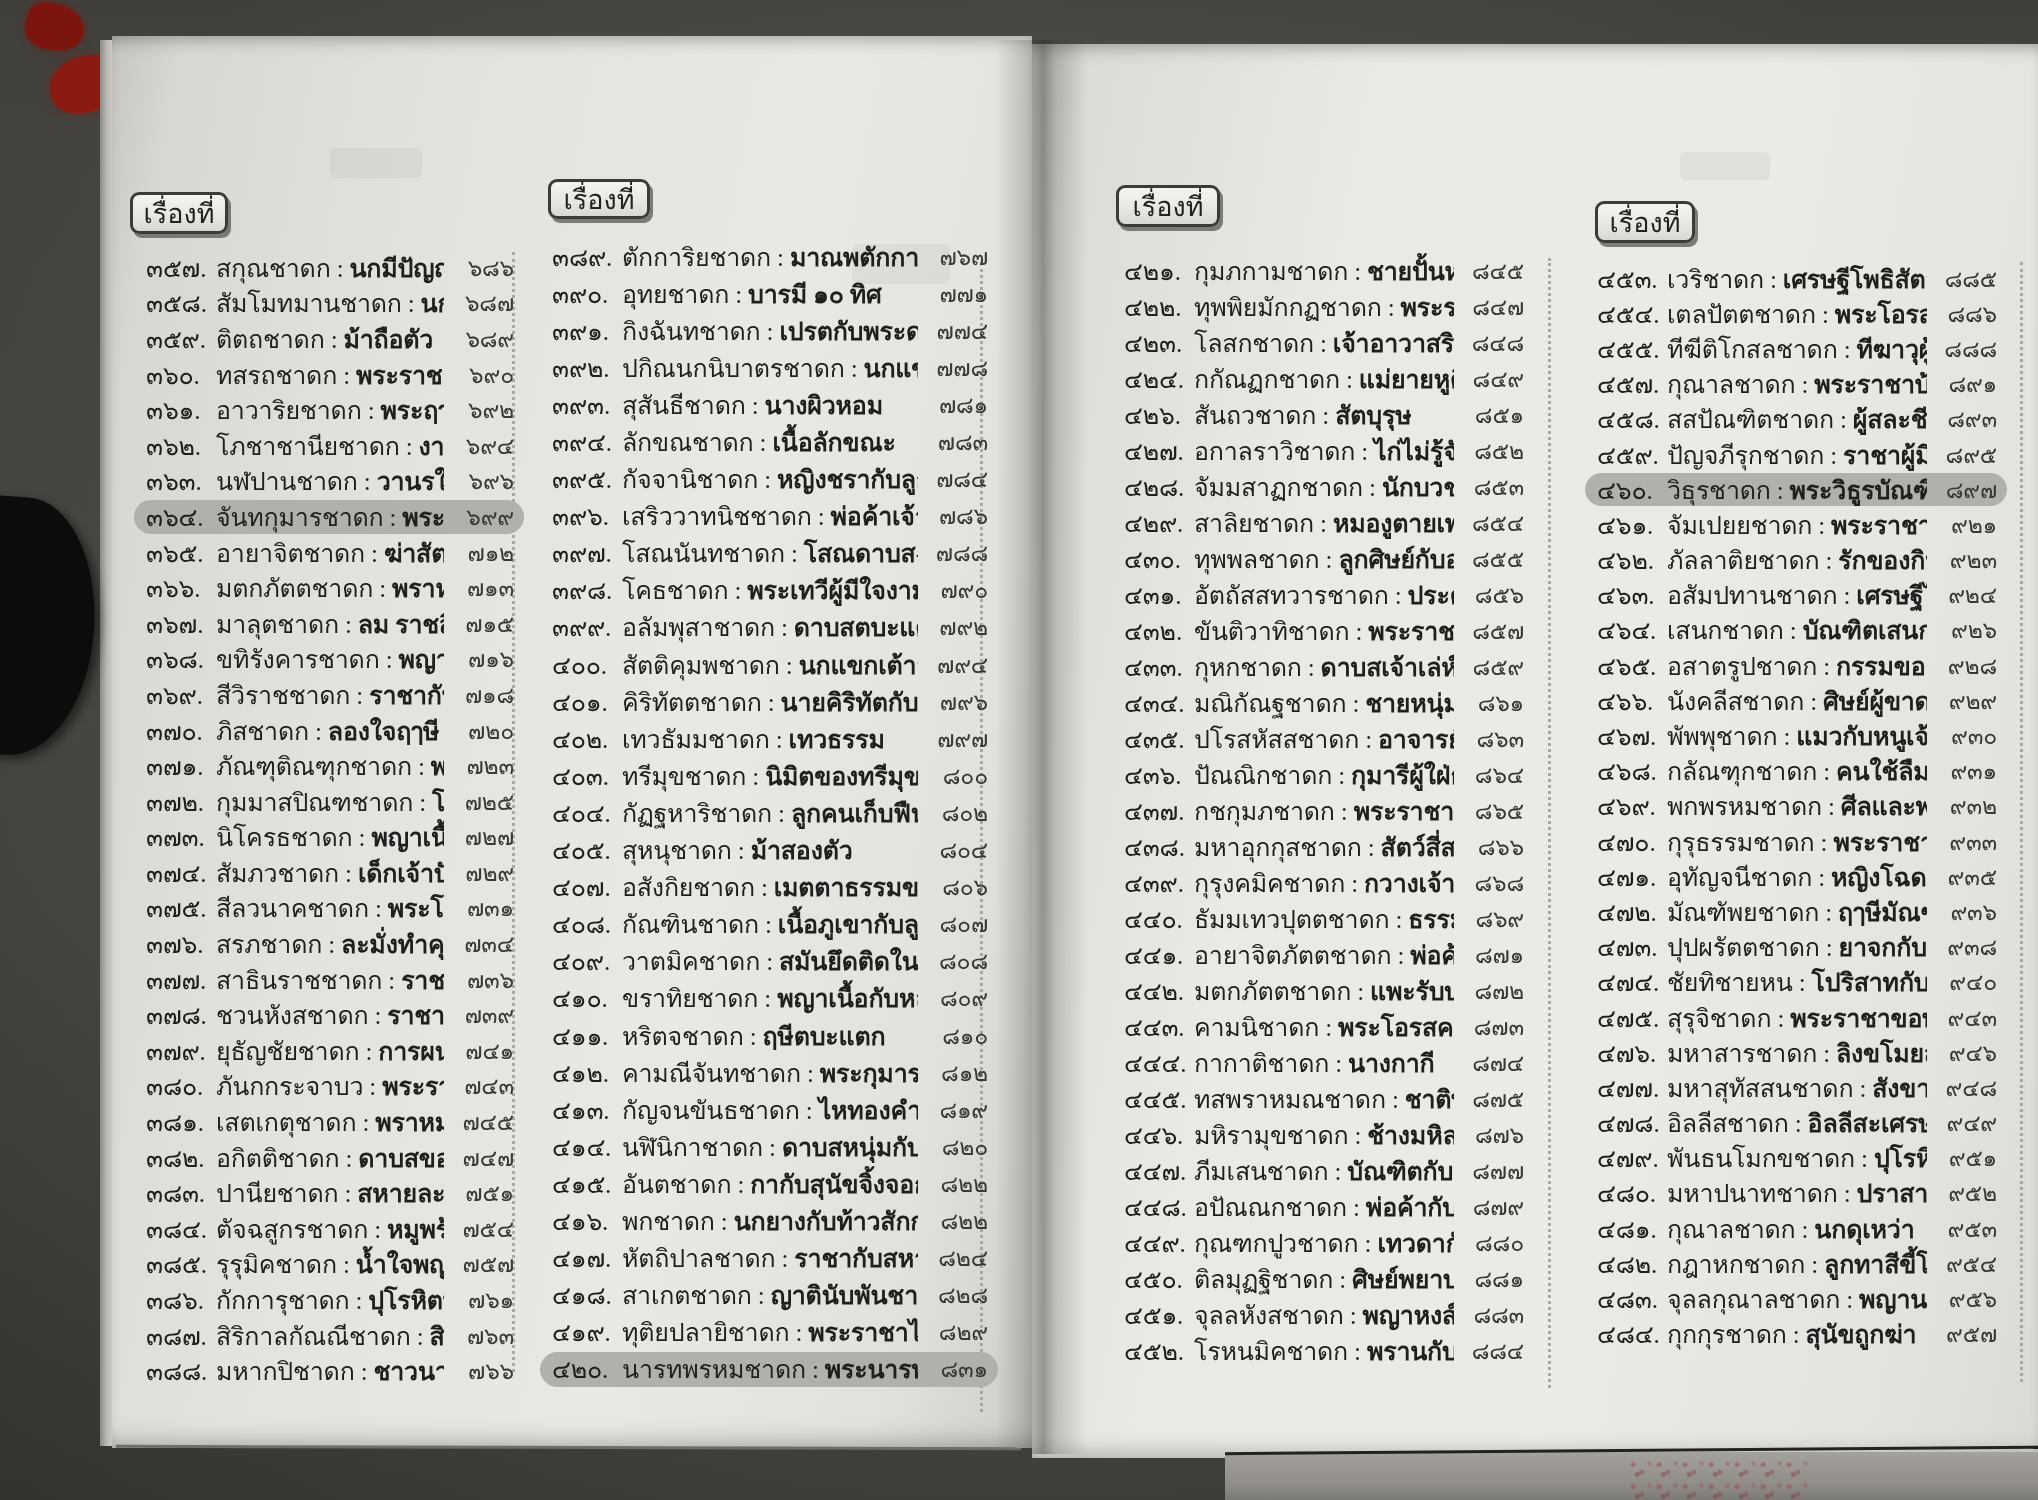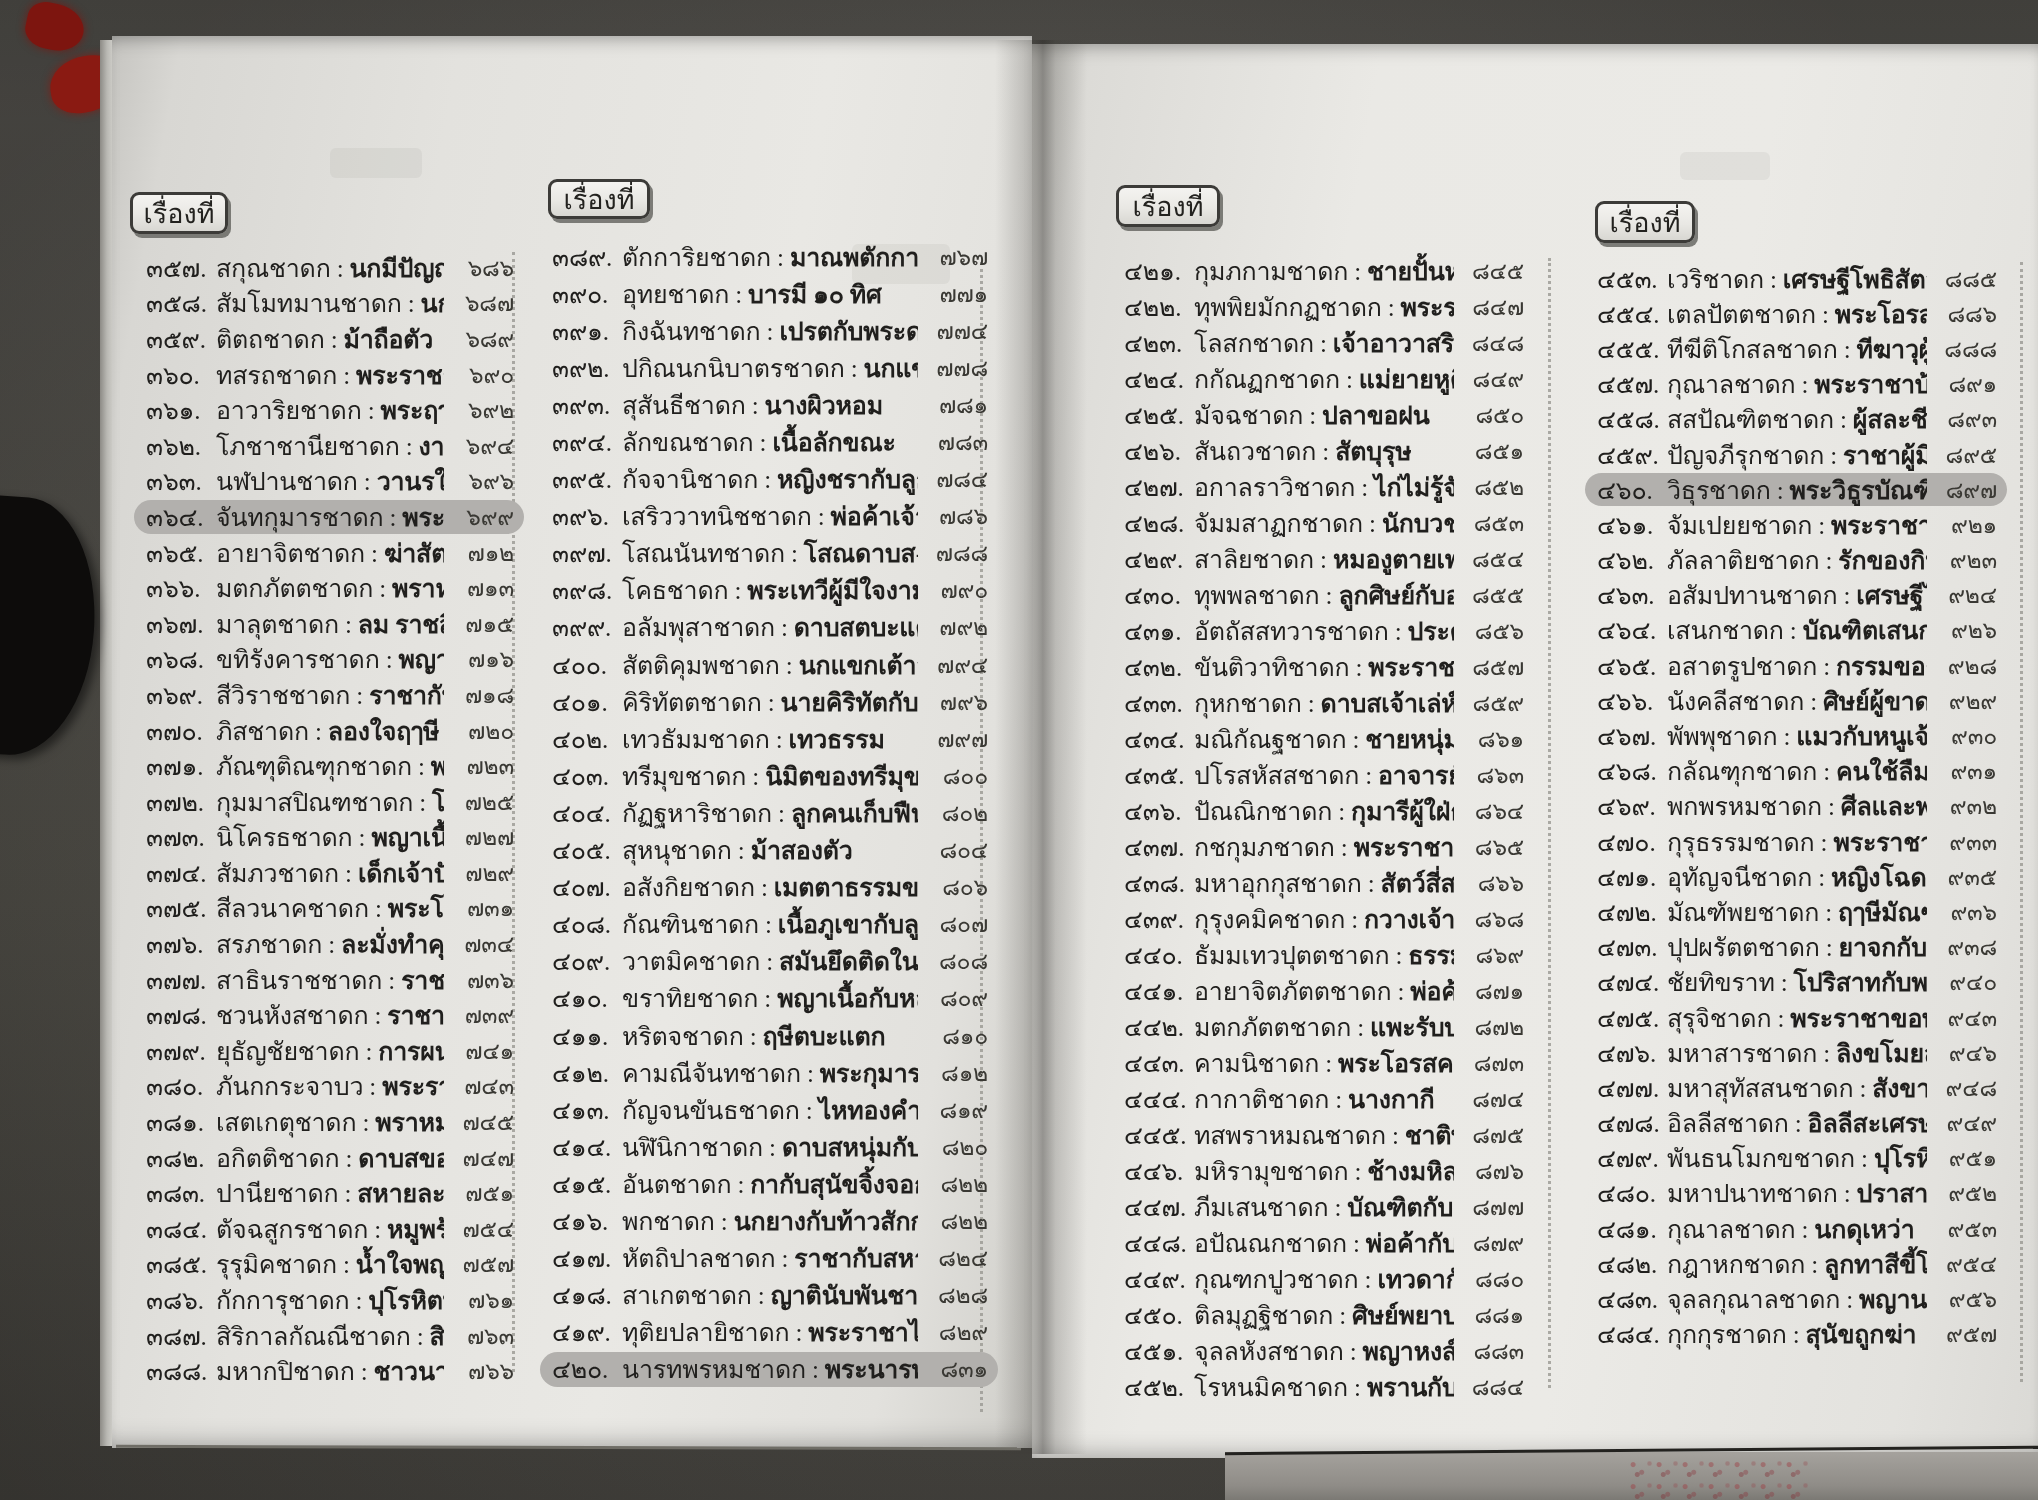--- a/index.html
+++ b/index.html
@@ -433,25 +433,20 @@
         <span class="no">๔๒๓.</span>
         <span class="nm"><span class="name">โลสกชาดก</span><b>เจ้าอาวาสริษยา</b></span>
         <span class="pg">๘๔๘</span>
       </div>
       <div class="row">
         <span class="no">๔๒๔.</span>
         <span class="nm"><span class="name">กกัณฏกชาดก</span><b>แม่ยายหูตึง</b></span>
         <span class="pg">๘๔๙</span>
       </div>
       <div class="row">
-        <span class="no">๔๒๕.</span>
-        <span class="nm"><span class="name">มัจฉชาดก</span><b>ปลาขอฝน</b></span>
-        <span class="pg">๘๕๐</span>
-      </div>
-      <div class="row">
         <span class="no">๔๒๖.</span>
         <span class="nm"><span class="name">สันถวชาดก</span><b>สัตบุรุษ</b></span>
         <span class="pg">๘๕๑</span>
       </div>
       <div class="row">
         <span class="no">๔๒๗.</span>
         <span class="nm"><span class="name">อกาลราวิชาดก</span><b>ไก่ไม่รู้จักกาล</b></span>
         <span class="pg">๘๕๒</span>
       </div>
       <div class="row">
@@ -676,21 +671,21 @@
         <span class="nm"><span class="name">มัณฑัพยชาดก</span><b>ฤๅษีมัณฑัพยะ</b></span>
         <span class="pg">๙๓๖</span>
       </div>
       <div class="row">
         <span class="no">๔๗๓.</span>
         <span class="nm"><span class="name">ปุปผรัตตชาดก</span><b>ยาจกกับผ้าย้อมดอกดำ</b></span>
         <span class="pg">๙๓๘</span>
       </div>
       <div class="row">
         <span class="no">๔๗๔.</span>
-        <span class="nm"><span class="name">ชัยทิขราท</span><b>โปริสาทกับพระเจ้าชัยทิส</b></span>
+        <span class="nm"><span class="name">ชัยทิชายหน</span><b>โปริสาทกับพระเจ้าชัยทิส</b></span>
         <span class="pg">๙๔๐</span>
       </div>
       <div class="row">
         <span class="no">๔๗๕.</span>
         <span class="nm"><span class="name">สุรุจิชาดก</span><b>พระราชาขอพร</b></span>
         <span class="pg">๙๔๓</span>
       </div>
       <div class="row">
         <span class="no">๔๗๖.</span>
         <span class="nm"><span class="name">มหาสารชาดก</span><b>ลิงขโมยสร้อย</b></span>

